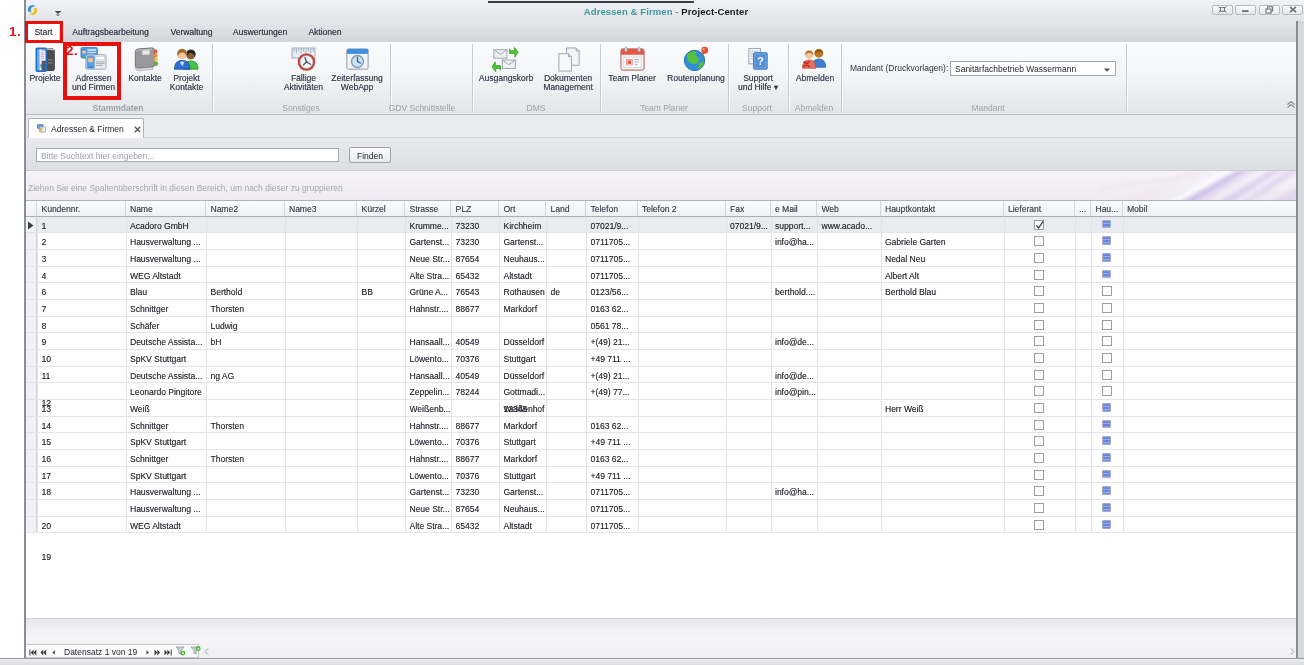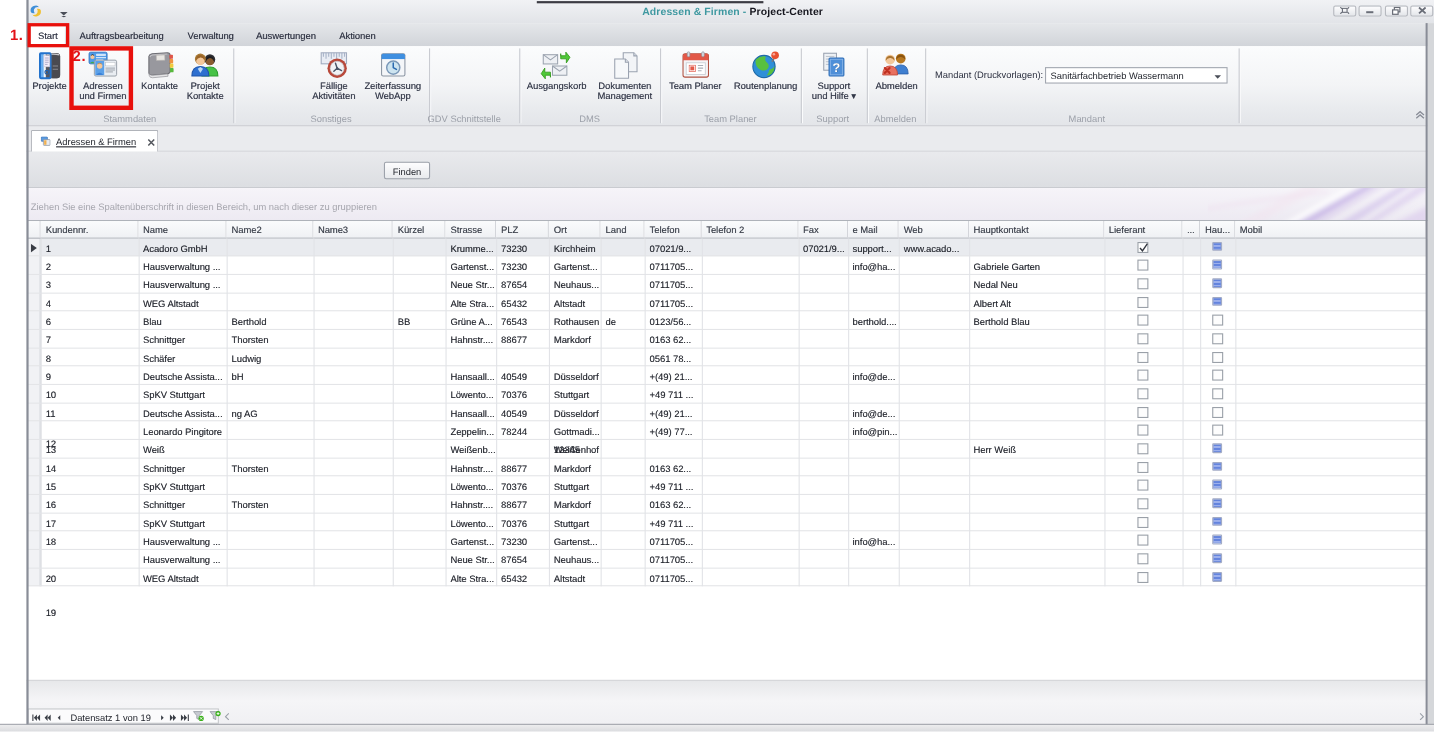--- a/index.html
+++ b/index.html
@@ -224,21 +224,21 @@
           <svg width="29" height="27" viewBox="0 0 30 28">
 <circle cx="19.5" cy="7.5" r="4.6" fill="#b87820"></circle>
 <path d="M19.5 4 Q23.5 4 23.8 8.5 Q22 5.8 19.5 6 Q17 5.8 15.2 8.5 Q15.5 4 19.5 4 Z" fill="#8a5410"></path>
 <path d="M12.5 22 Q12.5 13.5 19.5 13.5 Q26.5 13.5 26.5 22 Z" fill="#3f7fd0" stroke="#2a60aa" stroke-width="0.8"></path>
 <circle cx="9.5" cy="8.5" r="4.6" fill="#f3c79a"></circle>
 <path d="M9.5 4.8 Q13.5 5 13.7 9.5 Q12 6.6 9.5 6.9 Q7 6.6 5.3 9.5 Q5.5 5 9.5 4.8 Z" fill="#a87430"></path>
 <path d="M2.5 23 Q2.5 14.5 9.5 14.5 Q16.5 14.5 16.5 23 Z" fill="#e87060" stroke="#c04838" stroke-width="0.8"></path>
 <path d="M4.5 16.5 L9 21 M9 16.5 L4.5 21" stroke="#c03020" stroke-width="2" stroke-linecap="round"></path>
 </svg>
         </div>Abmelden</div>
-<div class="glabel" style="left:94.0px;">Stammdaten</div>
+<div class="glabel" style="left:94.0px;font-weight:bold;">Stammdaten</div>
 <div class="glabel" style="left:277.0px;">Sonstiges</div>
 <div class="glabel" style="left:398px;">GDV Schnittstelle</div>
 <div class="glabel" style="left:512.0px;">DMS</div>
 <div class="glabel" style="left:640.0px;">Team Planer</div>
 <div class="glabel" style="left:733.0px;">Support</div>
 <div class="glabel" style="left:790.0px;">Abmelden</div>
 <div class="glabel" style="left:964.0px;">Mandant</div>
 <div class="abs" style="left:826.0px;top:21px;color:#2c3040;">Mandant (Druckvorlagen):</div>
 <div class="abs" style="left:926.0px;top:18.5px;width:166px;height:15.5px;background:#ffffff;border:1px solid #a2a7b0;color:#23262e;padding:2.5px 0 0 4px;">Sanitärfachbetrieb Wassermann<svg style="position:absolute;right:5px;top:6px;" width="6" height="4">
           <path d="M0 0.5h6l-3 3.2z" fill="#4a4e58"></path>
@@ -247,26 +247,27 @@
           <path d="M1.5 4.5 L5 1.5 L8.5 4.5 M1.5 7.5 L5 4.5 L8.5 7.5" fill="none" stroke="#8a8e98" stroke-width="1.2"></path>
         </svg></div>
 </div>
 <div id="doctabs"></div>
 <div class="abs" style="left:4px;top:118px;width:115.5px;height:20px;background:#ffffff;border:1px solid #b0b3b9;border-bottom:none;border-radius:2px 2px 0 0;color:#23262e;">
       <span style="position:absolute;left:8px;top:5px;"><svg width="9" height="9" viewBox="0 0 11 11">
 <rect x="0.5" y="0.5" width="7" height="5" rx="0.8" fill="#5b9be0" stroke="#3a6fb0" stroke-width="0.7"></rect>
 <rect x="3" y="3.5" width="7.5" height="6.5" rx="0.8" fill="#e8ecf2" stroke="#7a8494" stroke-width="0.7"></rect>
 <rect x="3.8" y="4.3" width="2.6" height="5" fill="#f0b050"></rect>
 </svg></span>
-      <span style="position:absolute;left:22px;top:5px;text-decoration:underline;">Adressen &amp; Firmen</span>
+      <span style="position:absolute;left:22px;top:5px;">Adressen &amp; Firmen</span>
       <svg style="position:absolute;left:105px;top:7px;" width="7" height="7">
         <path d="M0.8 0.8 L6.2 6.2 M6.2 0.8 L0.8 6.2" stroke="#55585f" stroke-width="1.4"></path>
       </svg>
     </div>
 <div id="toolbar"></div>
+<div class="abs" style="left:12px;top:147.5px;width:303px;height:14.5px;background:#ffffff;border:1px solid #a8adb5;color:#9ba0a8;padding:2.5px 0 0 4px;">Bitte Suchtext hier eingeben...</div>
 <div class="abs" style="left:325px;top:146.5px;width:42px;height:16px;background:linear-gradient(#fdfdfe,#e8eaed);border:1px solid #9da2ab;border-radius:2px;color:#23262e;text-align:center;padding-top:3px;">Finden</div>
 <div id="groupby">
 <svg style="position:absolute;right:0;top:0;" width="200" height="29" viewBox="30 0 200 29">
         <filter id="bl" x="-40%" y="-40%" width="180%" height="180%">
           <feGaussianBlur stdDeviation="2.2"></feGaussianBlur>
         </filter>
         <g filter="url(#bl)">
           <path d="M-10 24 Q60 10 140 2 L140 5 Q70 13 -10 27 Z" fill="#eedaea" opacity="0.4"></path>
           <path d="M55 34 L72 34 L140 -4 L120 -4 Z" fill="#f2e2ee" opacity="0.4"></path>
           <path d="M96 34 L106 34 L174 -4 L163 -4 Z" fill="#ffffff" opacity="0.9"></path>

